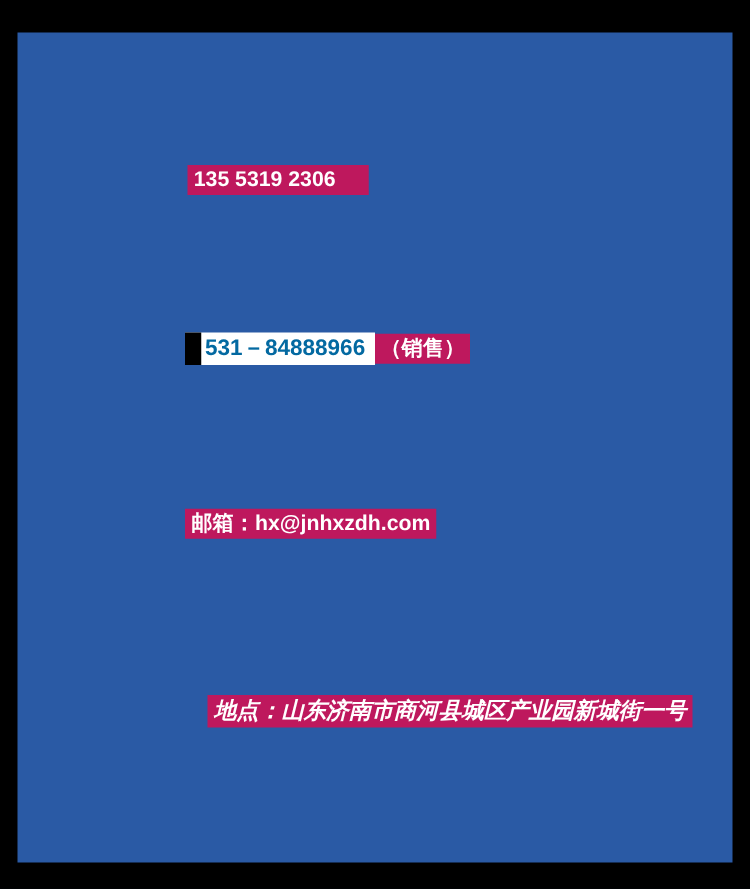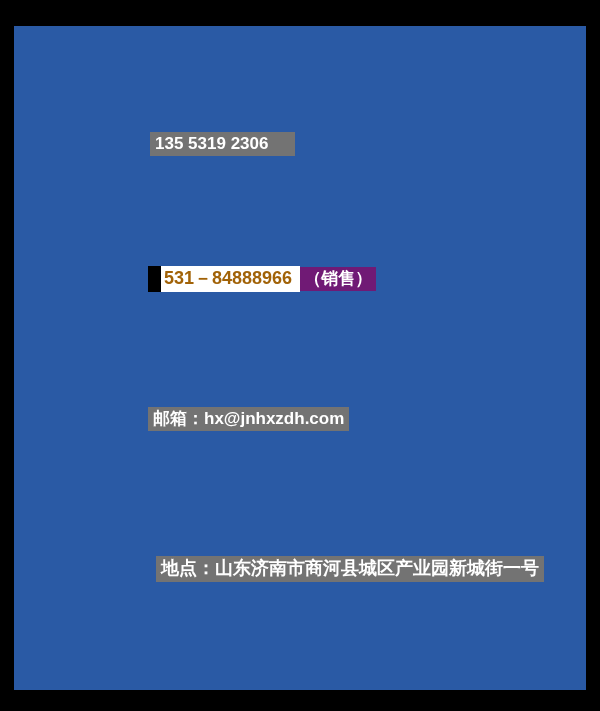--- a/index.html
+++ b/index.html
@@ -27,54 +27,54 @@
     position: absolute;
     display: inline-flex;
     align-items: center;
     white-space: nowrap;
     font-weight: bold;
     color: #ffffff;
     font-size: 17px;
     line-height: 1.2;
   }
   .hl {
-    background: #737373;
+    background: #be185d;
     padding: 2px 5px;
     display: inline-flex;
     align-items: center;
   }
   .gap {
     display: inline-block;
     width: 22px;
     height: 1px;
   }
   .office-line { left: 136px; top: 106px; }
   .sales-line  { left: 134px; top: 240px; }
   .email-line  { left: 134px; top: 381px; text-align: right; }
-  .addr-line   { left: 142px; top: 530px; font-size: 18px; }
+  .addr-line   { left: 152px; top: 530px; font-size: 18px; font-style: italic; }
 
   .selection-chip {
     background: #ffffff;
-    color: #a16207;
+    color: #0369a1;
     font-size: 18px;
     font-weight: bold;
     display: inline-flex;
     align-items: center;
     height: 26px;
     padding-right: 8px;
   }
   .selection-edge {
     display: inline-block;
     width: 13px;
     height: 26px;
     background: #000000;
     margin-right: 3px;
   }
   .sales-label-chip {
-    background: #701a75;
+    background: #be185d;
     color: #ffffff;
     font-size: 17px;
     font-weight: bold;
     display: inline-flex;
     align-items: center;
     height: 24px;
     padding: 0 4px;
   }
 </style>
 </head>

